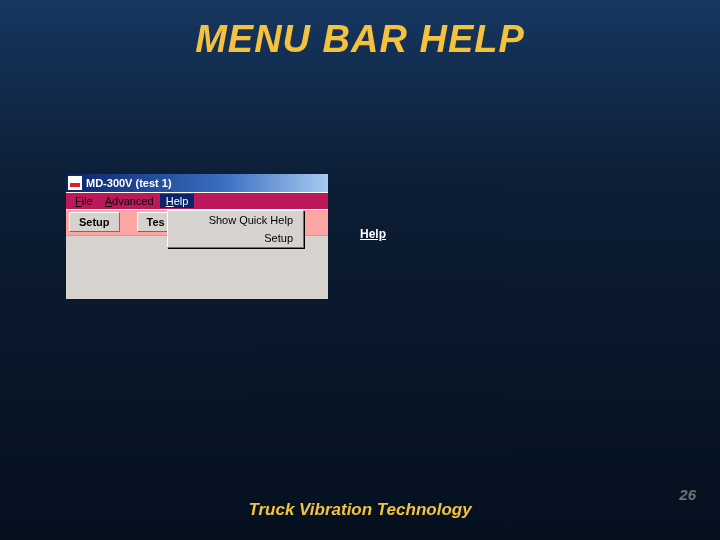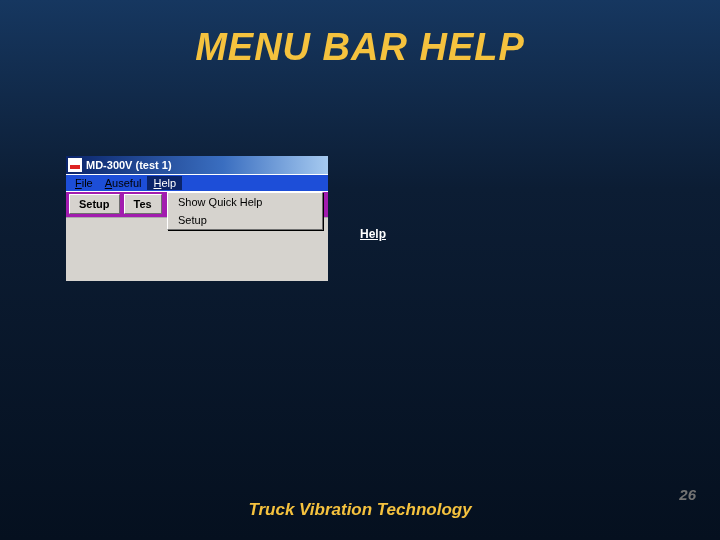--- a/index.html
+++ b/index.html
@@ -10,31 +10,32 @@
     position: relative;
     overflow: hidden;
   }
   .slide-title {
     color: #f5c23e;
     font-family: "Trebuchet MS", "Arial Narrow", sans-serif;
     font-style: italic;
     font-weight: 700;
     font-size: 38px;
     text-align: center;
-    padding-top: 26px;
+    padding-top: 18px;
     letter-spacing: 1px;
   }
   .app-window {
     position: absolute;
     left: 66px;
-    top: 156px;
+    top: 174px;
     width: 262px;
     background: #d6d3ce;
     font-family: Tahoma, Arial, sans-serif;
     font-size: 12px;
+    text-align: right;
   }
   .titlebar {
     height: 18px;
     background: linear-gradient(to right, #0a246a 0%, #3a6ec0 60%, #a6caf0 100%);
     color: #fff;
     display: flex;
     align-items: center;
     padding: 0 2px;
     font-weight: 700;
     font-size: 11px;
@@ -44,60 +45,61 @@
     margin-right: 4px;
     background: #fff;
     position: relative;
   }
   .titlebar .app-icon::after{
     content:"";
     position:absolute; left:2px; top:7px; width:10px; height:4px;
     background:#d22;
   }
   .menubar {
-    background: #1d4ed8;
+    background: #be185d;
     display: flex;
     padding: 1px 3px;
     font-size: 11px;
     color: #000;
     border-top: 1px solid #fff;
   }
   .menubar .menu-item {
     padding: 1px 6px;
     cursor: default;
   }
   .menubar .menu-item .ul { text-decoration: underline; }
   .menubar .menu-item.active {
     background: #0a246a;
     color: #fff;
   }
   .toolbar-row {
     display: flex;
     align-items: flex-start;
-    background: #a21caf;
+    background: #fca5a5;
     border-top: 1px solid #fff;
     height: 26px;
     position: relative;
+    gap: 13px;
   }
   .tab-btn {
     margin: 2px 1px 0 3px;
     padding: 3px 9px;
     font-size: 11px;
     font-weight: 700;
     background: #d6d3ce;
     border-top: 1px solid #fff;
     border-left: 1px solid #fff;
     border-right: 1px solid #6f6f6f;
     border-bottom: 1px solid #6f6f6f;
     color:#000;
   }
   .dropdown {
     position: absolute;
     left: 101px; top: 0px;
-    width: 156px;
+    width: 137px;
     background: #d6d3ce;
     border: 1px solid #6f6f6f;
     border-top-color: #fff;
     border-left-color: #fff;
     box-shadow: 1px 1px 0 #000;
     font-size: 11px;
     color:#000;
     z-index: 5;
   }
   .dropdown .dd-item {
@@ -154,21 +156,21 @@
   <div class="titlebar">
     <span class="app-icon"></span>
     <span>MD-300V  (test 1)</span>
   </div>
 
   <div class="menubar">
     <div class="menu-item">
       <span class="ul">F</span><span>ile</span>
     </div>
     <div class="menu-item">
-      <span class="ul">A</span><span>useful</span>
+      <span class="ul">A</span><span>dvanced</span>
     </div>
     <div class="menu-item active">
       <span class="ul">H</span><span>elp</span>
     </div>
   </div>
 
   <div class="toolbar-row">
     <div class="tab-btn">Setup</div>
     <div class="tab-btn">Tes</div>
 

